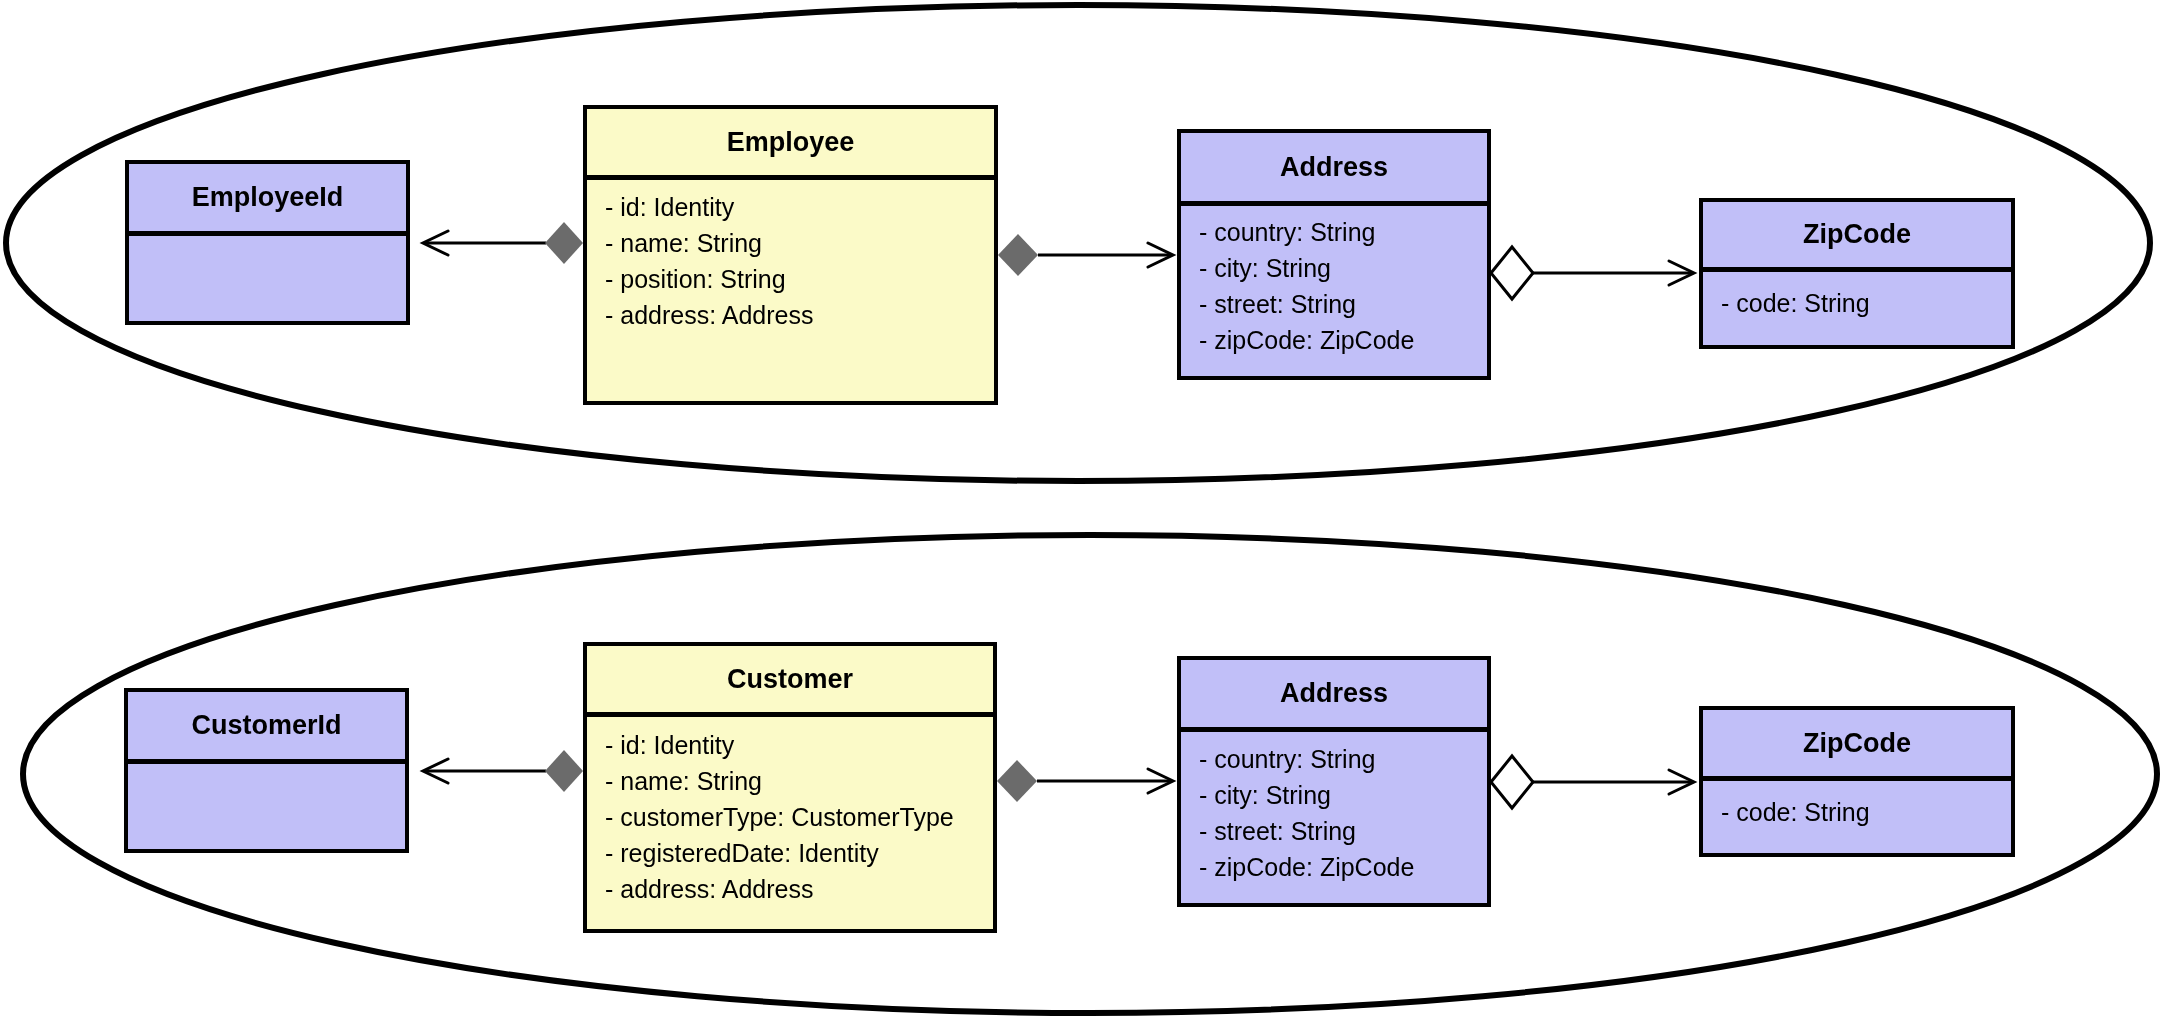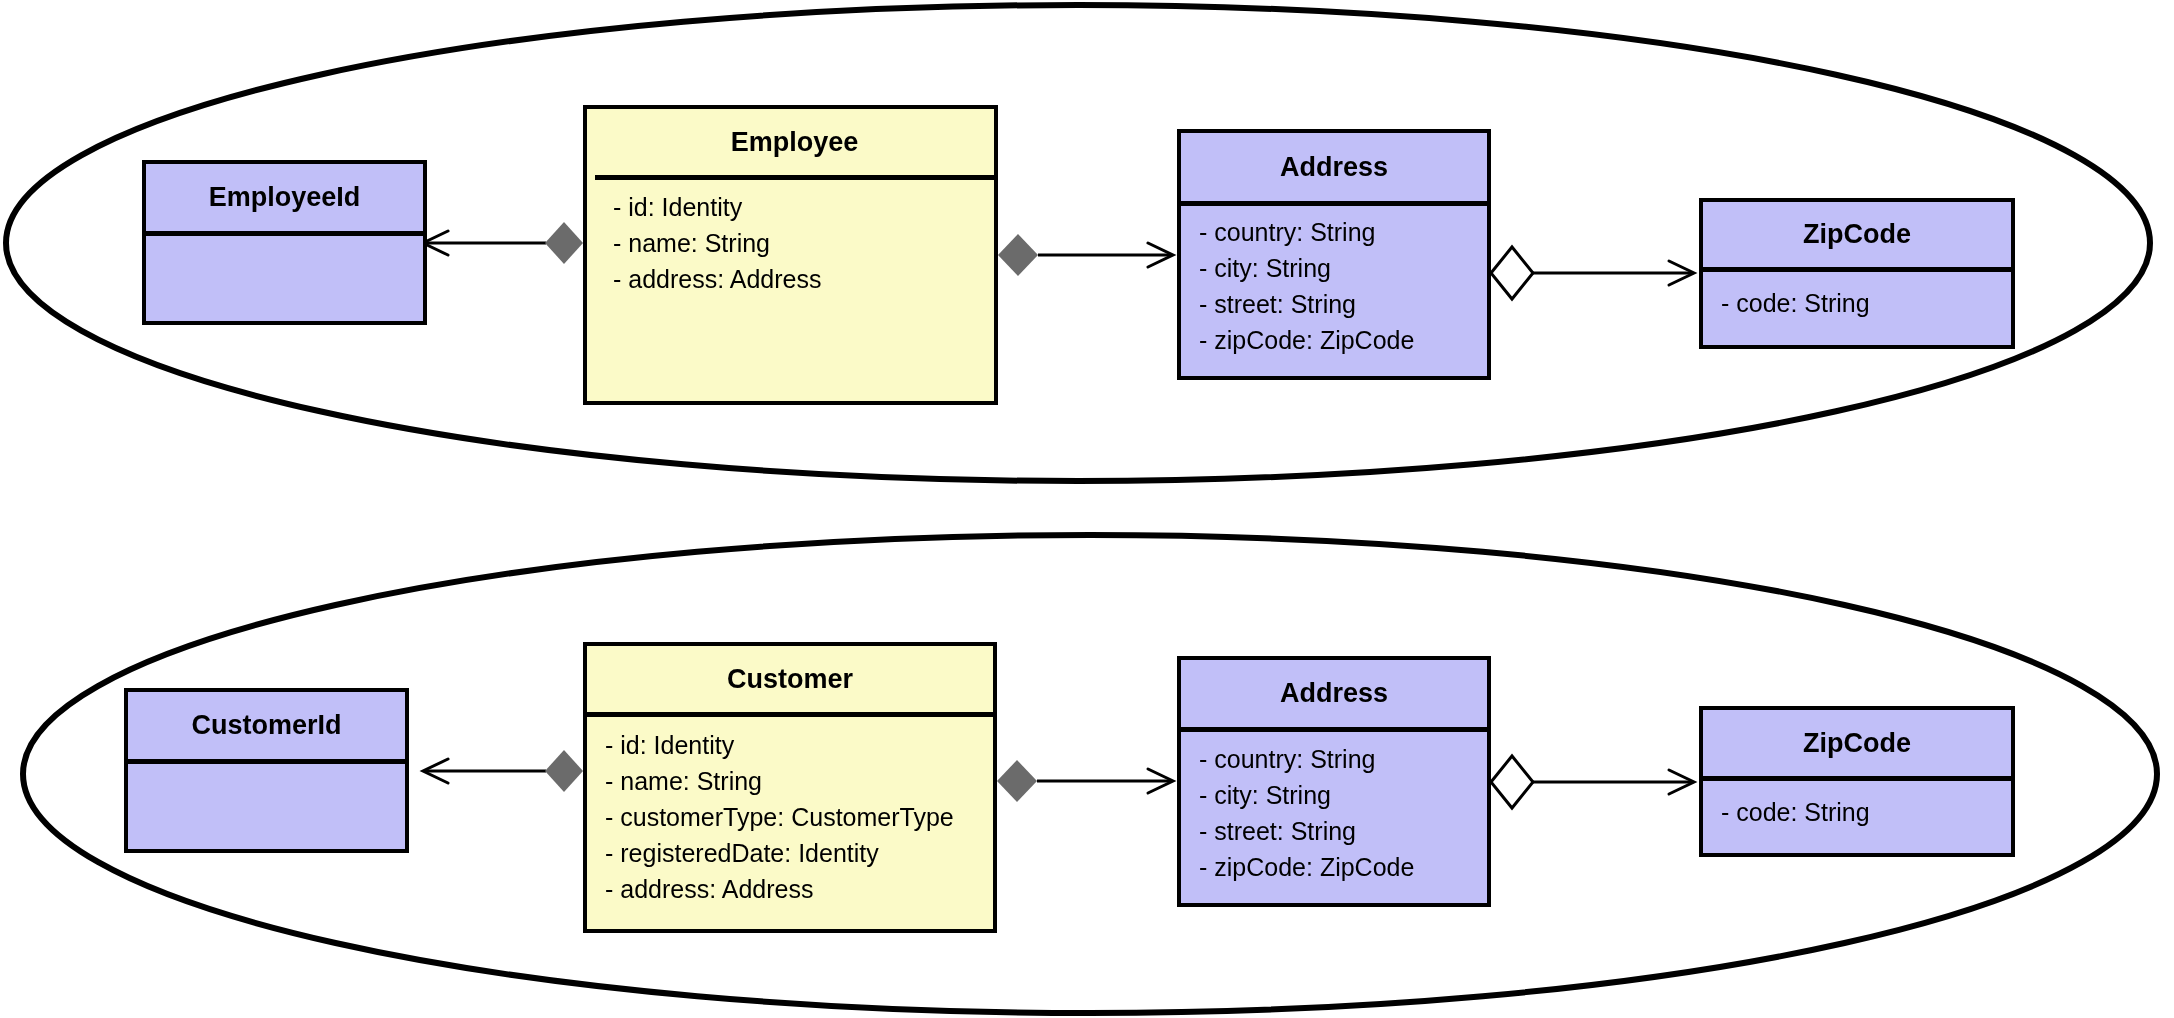--- a/index.html
+++ b/index.html
@@ -70,34 +70,35 @@
 
     <polygon class="comp-diamond" points="997,781 1017,760 1037,781 1017,802"></polygon>
     <line class="conn" x1="1037" y1="781" x2="1172" y2="781"></line>
     <polyline class="arrowhead" points="1148,769 1173,781 1148,793"></polyline>
 
     <polygon class="agg-diamond" points="1491,782 1512,756 1533,782 1512,808"></polygon>
     <line class="conn" x1="1533" y1="782" x2="1693" y2="782"></line>
     <polyline class="arrowhead" points="1669,770 1694,782 1669,794"></polyline>
   </svg>
 
-  <div class="class-box vo" style="left:142px;top:160px;width:285px;height:165px;">
+  <div class="class-box vo" style="left:125px;top:160px;width:285px;height:165px;">
     <div class="box-header" style="height:67px;">
       <span>EmployeeId</span>
     </div>
     <div class="box-body"></div>
   </div>
 
-  <div class="class-box entity" style="left:583px;top:105px;width:415px;height:300px;padding-left:8px;">
+  <div class="class-box entity" style="left:583px;top:105px;width:415px;height:300px;">
     <div class="box-header" style="height:66px;">
       <span>Employee</span>
     </div>
     <div class="box-body" style="padding-top:9px;">
       <div class="attr">- id: Identity</div>
       <div class="attr">- name: String</div>
+      <div class="attr">- position: String</div>
       <div class="attr">- address: Address</div>
     </div>
   </div>
 
   <div class="class-box vo" style="left:1177px;top:129px;width:314px;height:251px;">
     <div class="box-header" style="height:68px;">
       <span>Address</span>
     </div>
     <div class="box-body" style="padding-top:8px;">
       <div class="attr">- country: String</div>

